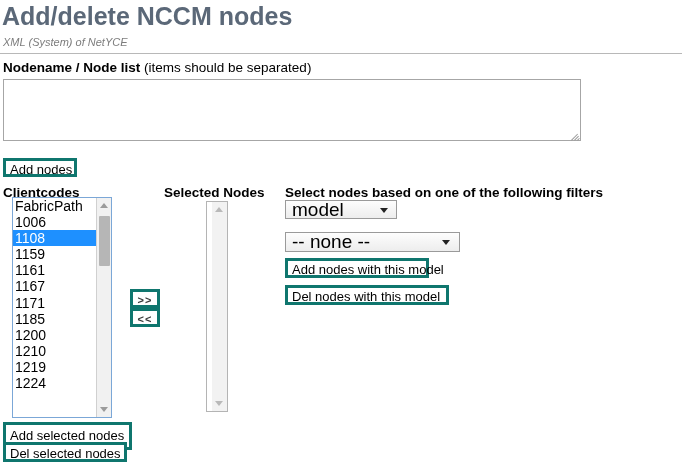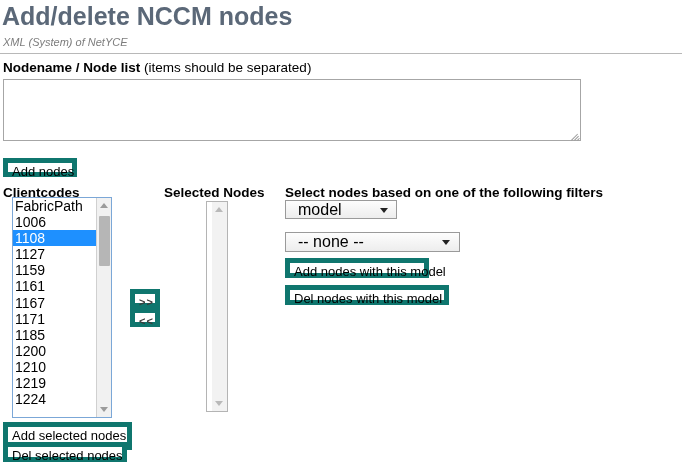--- a/index.html
+++ b/index.html
@@ -89,21 +89,21 @@
     height: 1px;
     transform-origin: 0 0;
     transform: rotate(-45deg);
   }
 
   
   .btn {
     position: absolute;
     box-sizing: border-box;
     background: #ffffff;
-    border: 5px solid #0f766e;
+    border: 3px solid #0f766e;
     font-family: "Liberation Sans", sans-serif;
     font-size: 13px;
     color: #000000;
     line-height: 15px;
     padding: 1px 4px 2px 4px;
     text-align: center;
     white-space: nowrap;
     cursor: default;
   }
   .btn.mono {
@@ -227,24 +227,24 @@
   #selectednodes-listbox .vscroll { background: #f2f2f2; border-left: none; }
   #selectednodes-listbox .vscroll .arrow.up::after   { border-bottom-color: #b9b9b9; }
   #selectednodes-listbox .vscroll .arrow.down::after { border-top-color: #b9b9b9; }
 
   
   .select {
     position: absolute;
     box-sizing: border-box;
     border: 1px solid #9a9a9a;
     background: linear-gradient(#fdfdfd, #ededed);
-    font-size: 16px;
+    font-size: 19px;
     color: #000000;
     line-height: 17px;
-    padding-left: 12px;
+    padding-left: 6px;
     white-space: nowrap;
     cursor: default;
   }
   .select .caret {
     position: absolute;
     top: 50%;
     margin-top: -2px;
     width: 0; height: 0;
     border-left: 4px solid transparent;
     border-right: 4px solid transparent;
@@ -277,21 +277,20 @@
 
 <div class="col-heading" id="clientcodes-heading">Clientcodes</div>
 <div class="col-heading" id="selectednodes-heading">Selected Nodes</div>
 <div class="col-heading" id="filters-heading">Select nodes based on one of the following filters</div>
 
 <div class="listbox" id="clientcodes-listbox">
   <div class="list-items" id="clientcodes-items">
       <div class="list-item">FabricPath</div>
       <div class="list-item">1006</div>
       <div class="list-item selected">1108</div>
-      <div class="list-item">1127</div>
       <div class="list-item">1159</div>
       <div class="list-item">1161</div>
       <div class="list-item">1167</div>
       <div class="list-item">1171</div>
       <div class="list-item">1185</div>
       <div class="list-item">1200</div>
       <div class="list-item">1210</div>
       <div class="list-item">1219</div>
       <div class="list-item">1224</div>
     </div>

